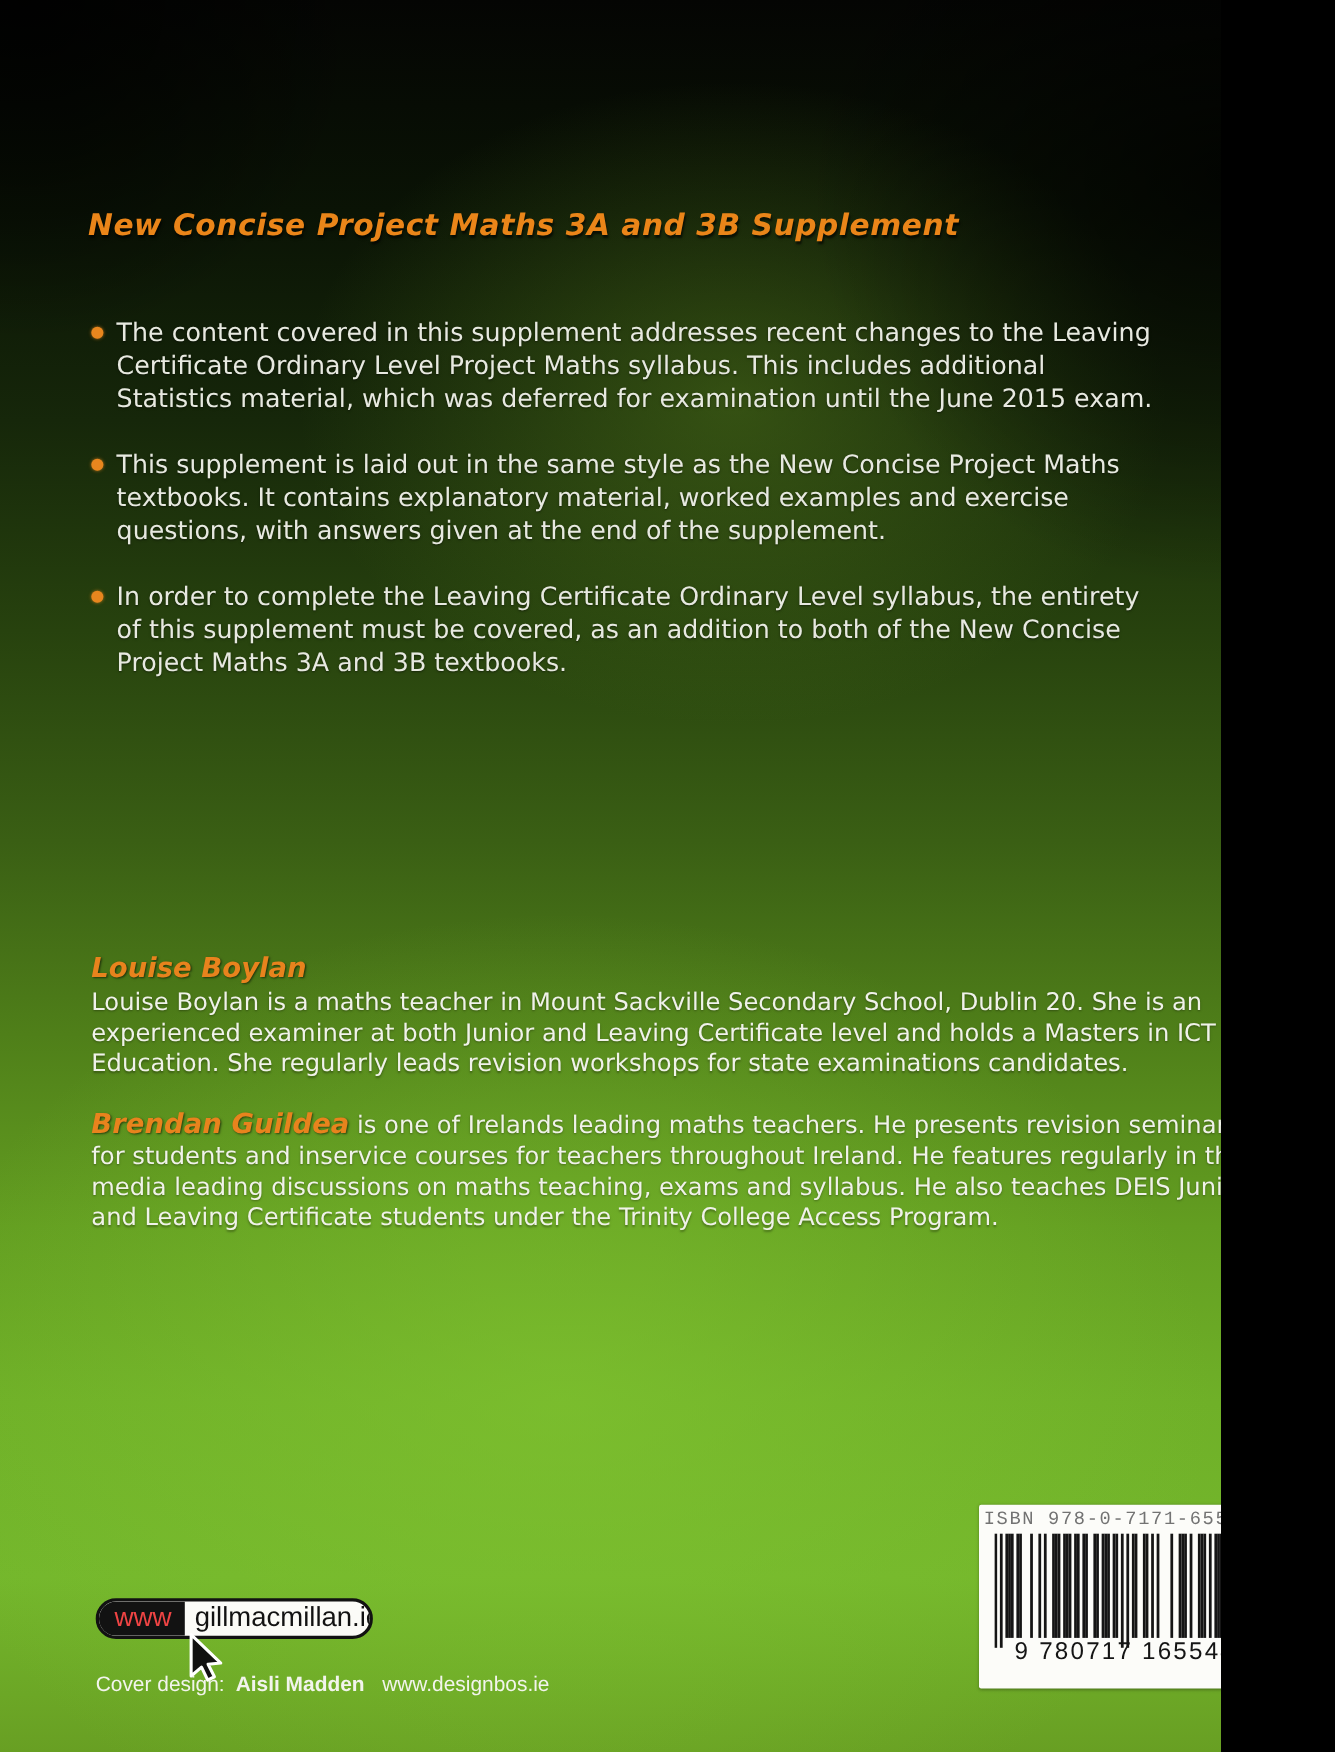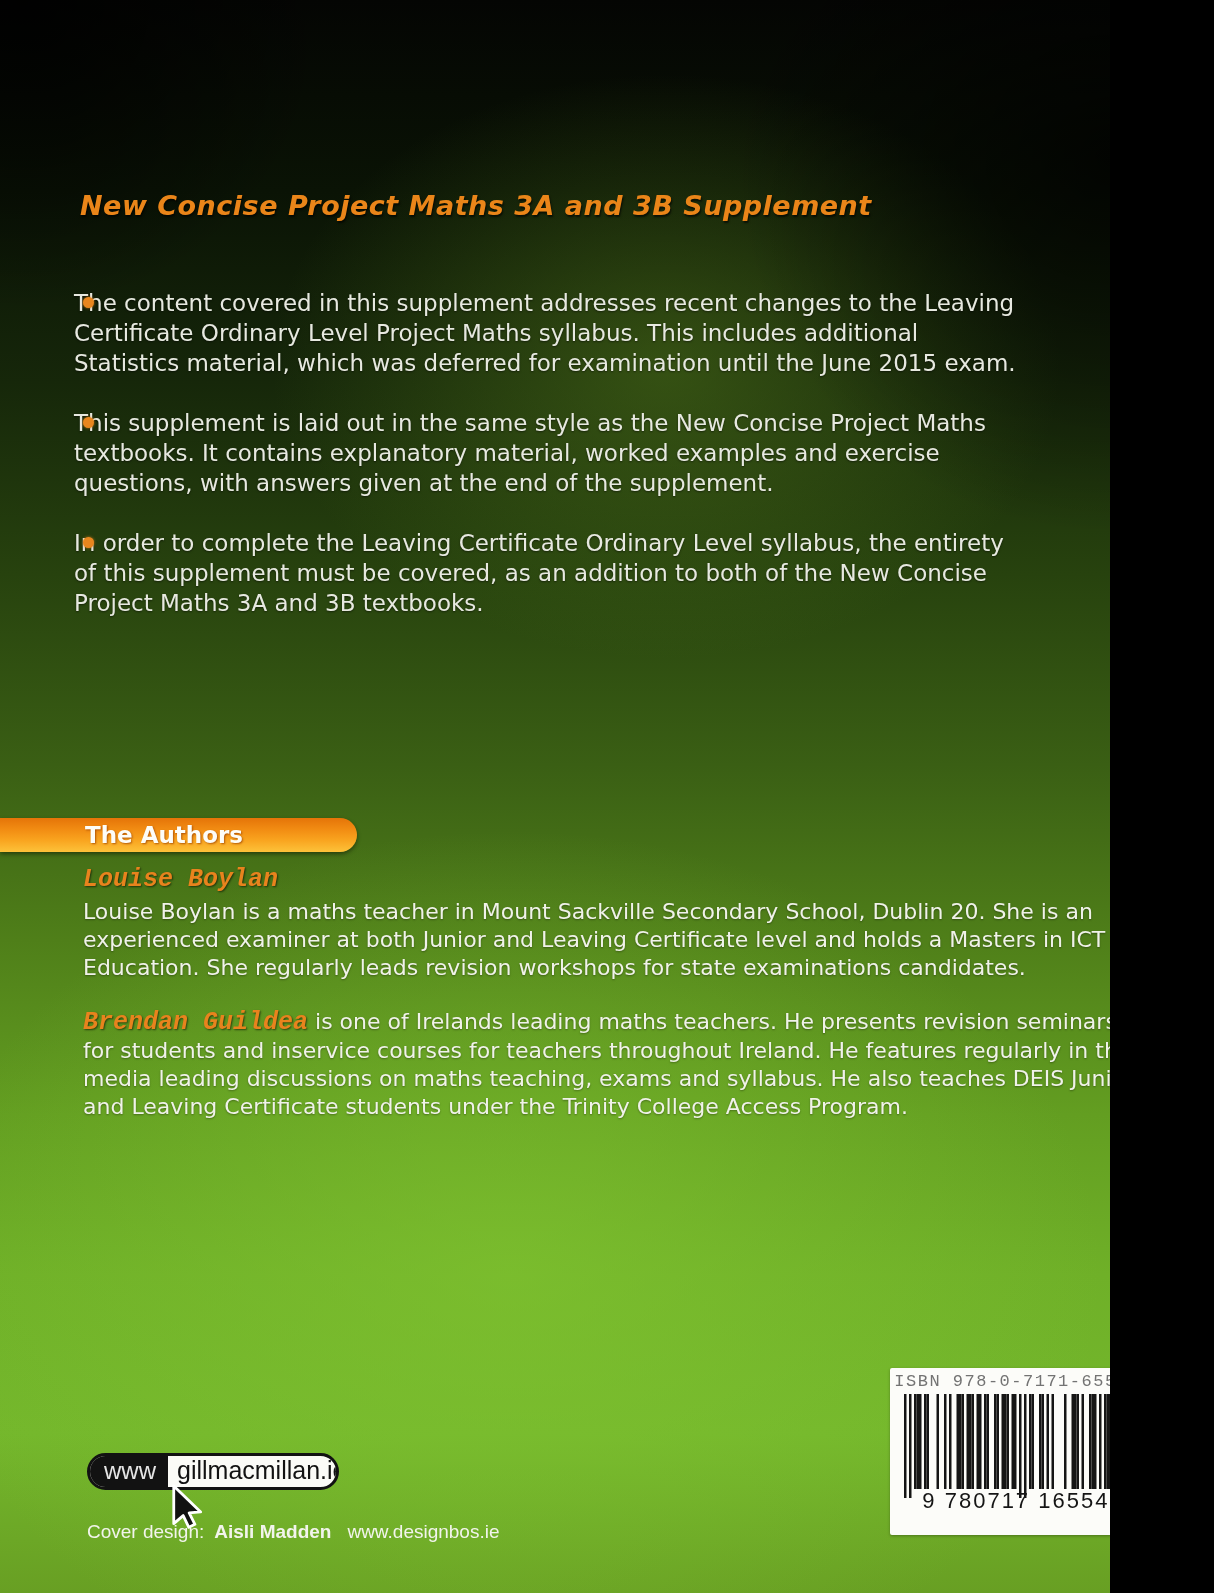--- a/index.html
+++ b/index.html
@@ -24,21 +24,21 @@
     position: absolute; left: 80px; top: 190px; width: 1060px;
     font-style: italic; font-weight: bold; font-size: 27px;
     color: #ea8519; letter-spacing: 0.5px;
     text-shadow: 1px 2px 2px rgba(0,0,0,0.65);
   }
 
   .bullets {
     position: absolute; left: 0; top: 288px; width: 1214px;
     list-style: none; margin: 0; padding: 0;
   }
-  .bullets li { position: relative; padding-left: 74px; margin-bottom: 30px; }
+  .bullets li { position: relative; padding-left: 106px; margin-bottom: 30px; }
   .bullets .dot {
     position: absolute; left: 83px; top: 9px;
     width: 11px; height: 11px; border-radius: 50%;
     background: #e8861e; box-shadow: 0 0 3px rgba(232,134,30,0.8);
   }
   .bullets .btext {
     display: block; width: 950px;
     font-size: 23px; line-height: 30px; color: #e7e9e0;
     text-shadow: 0 1px 2px rgba(0,0,0,0.5);
   }
@@ -58,41 +58,41 @@
   }
 
   .authors {
     position: absolute; left: 83px; top: 866px; width: 1058px;
     color: #f0f2e9; font-size: 22px; line-height: 28px;
     text-shadow: 0 1px 2px rgba(0,0,0,0.35);
   }
   .author-block { margin-bottom: 26px; }
   .author-name {
     font-style: italic; font-weight: bold; font-size: 25px;
-    color: #e8831d; text-shadow: 1px 1px 2px rgba(0,0,0,0.55); font-family: Liberation Mono, monospace;
+    color: #e8831d; text-shadow: 1px 1px 2px rgba(0,0,0,0.55);
   }
   .author-name.block { display: block; margin-bottom: 4px; }
 
   .publisher-name {
     position: absolute; left: 88px; top: 1406px;
     font-family: "Liberation Sans", sans-serif;
     font-size: 31px; letter-spacing: 1.5px; color: #f4f6ee;
     text-shadow: 0 1px 2px rgba(0,0,0,0.25);
   }
 
   .site-pill {
     position: absolute; left: 87px; top: 1453px;
     height: 37px; width: 252px; box-sizing: border-box;
     border: 3px solid #121212; border-radius: 20px;
     background: #fbfbf7; overflow: hidden;
     display: flex; align-items: stretch;
     font-family: "Liberation Sans", sans-serif;
   }
   .site-pill .www {
-    background: #121212; color: #e5e5e5;
+    background: #121212; color: #ef4444;
     display: flex; align-items: center;
     padding: 0 12px 2px 14px; font-size: 24px;
   }
   .site-pill .domain {
     color: #121212; display: flex; align-items: center;
     padding: 0 8px 2px 9px; font-size: 25px;
   }
 
   .cursor-icon { position: absolute; left: 165px; top: 1484px; }
 
@@ -140,23 +140,20 @@
     <li>
       <span class="dot"></span>
       <span class="btext">This supplement is laid out in the same style as the New Concise Project Maths textbooks. It contains explanatory material, worked examples and exercise questions, with answers given at the end of the supplement.</span>
     </li>
     <li>
       <span class="dot"></span>
       <span class="btext">In order to complete the Leaving Certificate Ordinary Level syllabus, the entirety of this supplement must be covered, as an addition to both of the New Concise Project Maths 3A and 3B textbooks.</span>
     </li>
   </ul>
 
-  <div class="authors-badge">
-    <span class="badge-label">The Authors</span>
-  </div>
 
   <div class="authors">
     <div class="author-block">
       <span class="author-name block">Louise Boylan</span><span>Louise Boylan is a maths teacher in Mount Sackville Secondary School, Dublin 20. She is an experienced examiner at both Junior and Leaving Certificate level and holds a Masters in ICT in Education. She regularly leads revision workshops for state examinations candidates.</span>
     </div>
     <div class="author-block">
       <span class="author-name">Brendan Guildea</span><span> is one of Irelands leading maths teachers. He presents revision seminars for students and inservice courses for teachers throughout Ireland. He features regularly in the media leading discussions on maths teaching, exams and syllabus. He also teaches DEIS Junior and Leaving Certificate students under the Trinity College Access Program.</span>
     </div>
   </div>
 

